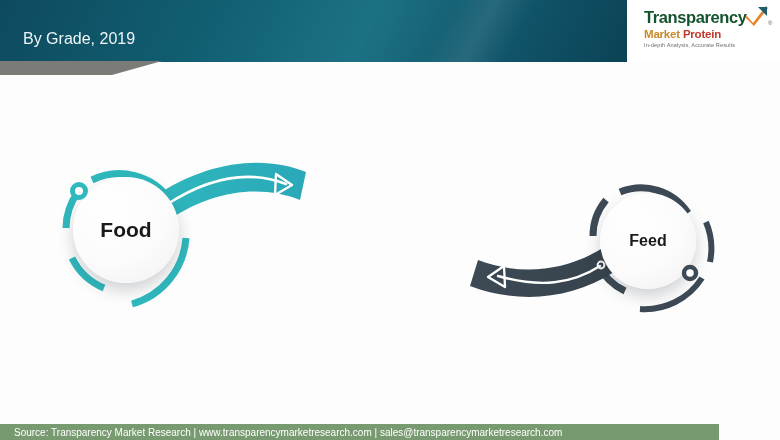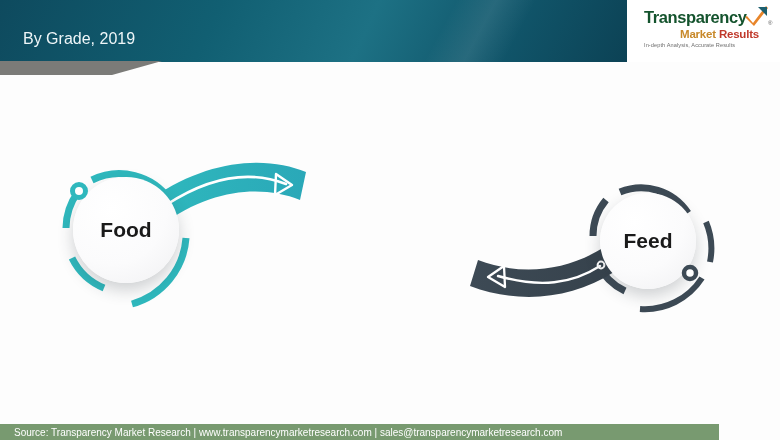--- a/index.html
+++ b/index.html
@@ -107,21 +107,21 @@
     font-size: 6px;
     color: #5a5a5a;
   }
   .logo-row2 {
     margin-top: 3px;
     font-size: 11.5px;
     font-weight: bold;
     letter-spacing: -0.2px;
     white-space: nowrap;
   }
-  .logo-market { color: #c8892a; margin-left: 36px; }
+  .logo-market { color: #c8892a; }
   .logo-research { color: #c0392b; }
   .logo-tagline {
     margin-top: 3px;
     font-size: 5.6px;
     color: #6d6d6d;
     letter-spacing: 0.1px;
     white-space: nowrap;
   }
 
   
@@ -147,21 +147,21 @@
     height: 106px;
   }
   #node-food .node-label { font-size: 21px; }
 
   #node-feed {
     left: 600px;
     top: 193px;
     width: 96px;
     height: 96px;
   }
-  #node-feed .node-label { font-size: 21px; }
+  #node-feed .node-label { font-size: 16px; }
 
   #node-center {
     left: 283px;
     top: 133px;
     width: 206px;
     height: 206px;
     flex-direction: column;
     box-shadow: 0 12px 26px rgba(40,50,60,0.24);
   }
   .center-line1 {
@@ -235,21 +235,21 @@
 
   <div class="gray-ribbon"></div>
 
   <div class="logo">
     <div class="logo-row1">Transparency</div>
     <svg class="logo-check" viewBox="0 0 24 22">
       <path d="M2 11 L8 18 L21 1 L23 3 L9 21 L0 12 Z" fill="#e8852a"></path>
       <path d="M13 2 L22 2 L22 11 Z" fill="#1d5f6e"></path>
     </svg>
     <div class="logo-reg">®</div>
-    <div class="logo-row2"><span class="logo-market">Market </span><span class="logo-research">Results</span></div>
+    <div class="logo-row2"><span class="logo-market">Market </span><span class="logo-research">Protein</span></div>
     <div class="logo-tagline">In-depth Analysis, Accurate Results</div>
   </div>
 
   <svg class="rings-under" viewBox="0 0 780 440">
 
     <g fill="none" stroke="#2fb8bd" stroke-width="7" stroke-linecap="butt">
       <path d="M 78 192 A 62 62 0 0 0 66 228"></path>
       <path d="M 92 180 A 62 62 0 0 1 170 200"></path>
       <path d="M 72 258 A 62 62 0 0 0 104 288"></path>
     </g>

